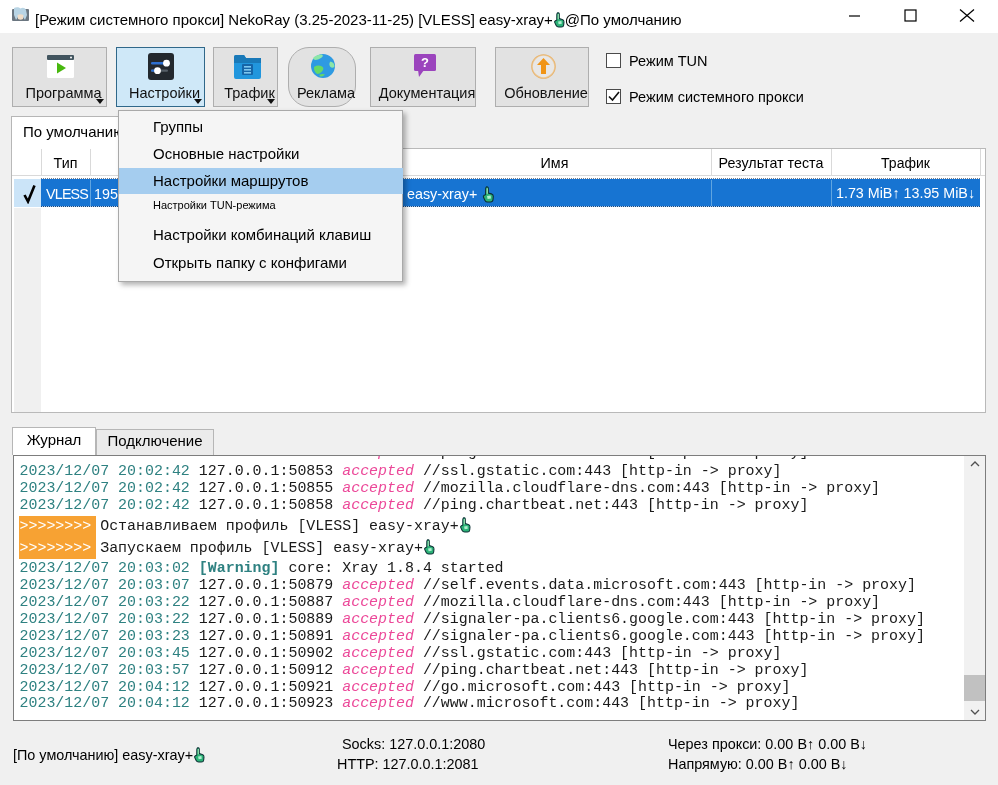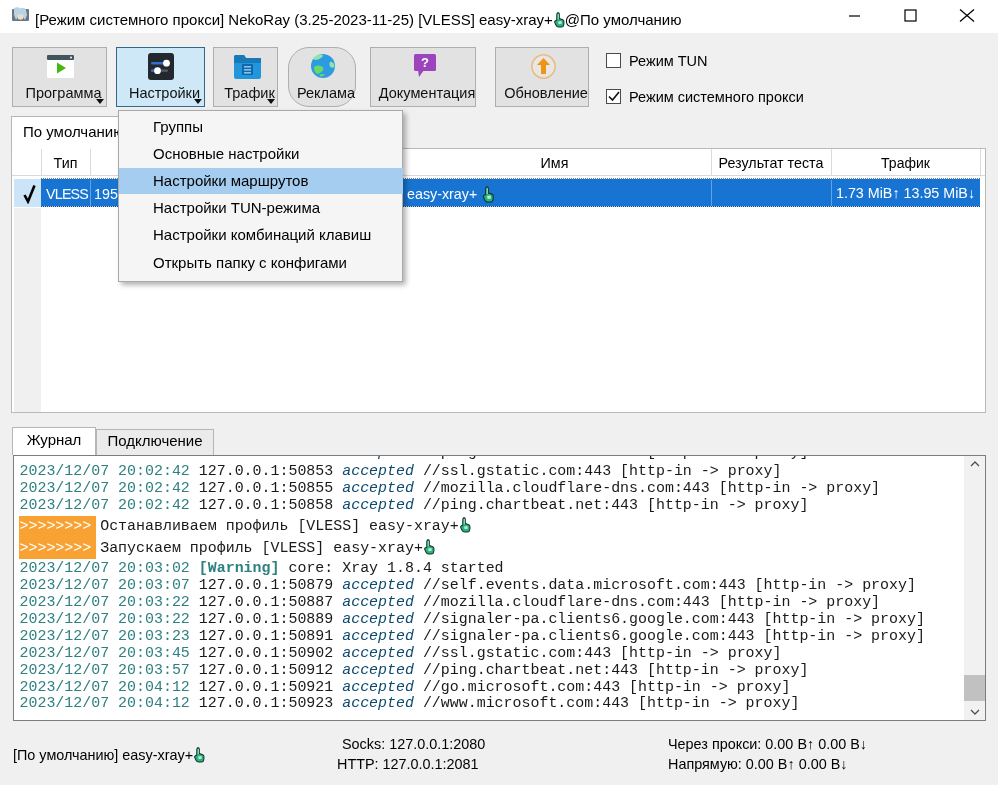--- a/index.html
+++ b/index.html
@@ -19,21 +19,21 @@
 .cblbl { font-size:14.5px; color:#000; }
 
 .tab { background:#ffffff; border:1px solid #b6b6b6; border-bottom:none; z-index:2; font-size:15px; color:#000; text-align:center; }
 .tab.inactive { background:#ebebeb; }
 
 #tablepane { left:11px; top:148px; width:975px; height:265px; background:#fff; border:1px solid #b9b9b9; }
 
 #logbox { left:13px; top:455px; width:973px; height:266px; background:#fff; border:1px solid #7d7d7d; overflow:hidden; }
 .logline { position:absolute; left:5.5px; white-space:pre; font-family:"Liberation Mono", monospace; font-size:14.95px; color:#1a1a1a; }
 .ts { color:#2e8181; }
-.acc { color:#0c4a6e; font-style:italic; }
+.acc { color:#ec4899; font-style:italic; }
 .warn { color:#2e8181; font-weight:bold; }
 .statusline { font-size:14.4px; color:#000; white-space:nowrap; }
 </style>
 </head>
 <body>
 
 <div class="abs" id="titlebar"></div>
 <svg class="abs" style="left:12px;top:7px" width="17" height="16" viewBox="0 0 17 16">
   <rect x="0" y="2" width="17" height="12" rx="1" fill="#6b7680"></rect>
   <path d="M2 1 C4 0 7 0 8.5 1.5 C11 0 13 1 14 3 L15 8 L13 13 L11 10 L6 10 L4 13 L2 8 Z" fill="#b8d4e4"></path>
@@ -154,21 +154,21 @@
       <path d="M4.7 2.2 L5.7 2.2 L5.7 7.8 L4.7 7.8 Z" fill="#b8f2c4"></path>
       <path d="M5.0 10.0 L8.6 9.6 L9.0 12.6 L5.6 13.0 Z" fill="#aef0cf"></path>
     </svg></div>
 <div class="abs" style="left:831px;top:185px;width:149px;text-align:center;font-size:14.3px;color:#fff;">1.73 MiB↑ 13.95 MiB↓</div>
 
 <div class="abs" style="left:118px;top:110px;width:285px;height:172px;background:#f5f5f5;border:1px solid #a9a9a9;box-shadow:3px 3px 5px rgba(0,0,0,0.3);z-index:10;"></div>
 <div class="abs" style="left:119px;z-index:11;top:168px;width:284px;height:26px;background:#a5cdef;"></div>
 <div class="abs" style="left:153px;z-index:11;top:118px;font-size:15px;">Группы</div>
 <div class="abs" style="left:153px;z-index:11;top:145px;font-size:15px;">Основные настройки</div>
 <div class="abs" style="left:153px;z-index:11;top:172px;font-size:15px;">Настройки маршрутов</div>
-<div class="abs" style="left:153px;z-index:11;top:199px;font-size:15px;">Настройки TUN-режима</div>
+<div class="abs" style="left:153px;z-index:11;top:199px;font-size:11px;">Настройки TUN-режима</div>
 <div class="abs" style="left:153px;z-index:11;top:226px;font-size:15px;">Настройки комбинаций клавиш</div>
 <div class="abs" style="left:153px;z-index:11;top:254px;font-size:15px;">Открыть папку с конфигами</div>
 
 <div class="abs tab" style="left:12px; top:427px; width:84px; height:28px; line-height:23px;">Журнал</div>
 <div class="abs tab inactive" style="left:96px; top:429px; width:118px; height:26px; line-height:22px;">Подключение</div>
 <div class="abs" id="logbox">
   <div id="logcontent">
 <div class="logline" style="top:-12.0px;height:17px;line-height:17px;"><span class="ts">2023/12/07 20:02:41</span> 127.0.0.1:50851 <span class="acc">accepted</span> //ping.chartbeat.net:443 [http-in -&gt; proxy]</div>
 <div class="logline" style="top:6.8px;height:17px;line-height:17px;"><span class="ts">2023/12/07 20:02:42</span> 127.0.0.1:50853 <span class="acc">accepted</span> //ssl.gstatic.com:443 [http-in -&gt; proxy]</div>
 <div class="logline" style="top:23.8px;height:17px;line-height:17px;"><span class="ts">2023/12/07 20:02:42</span> 127.0.0.1:50855 <span class="acc">accepted</span> //mozilla.cloudflare-dns.com:443 [http-in -&gt; proxy]</div>

